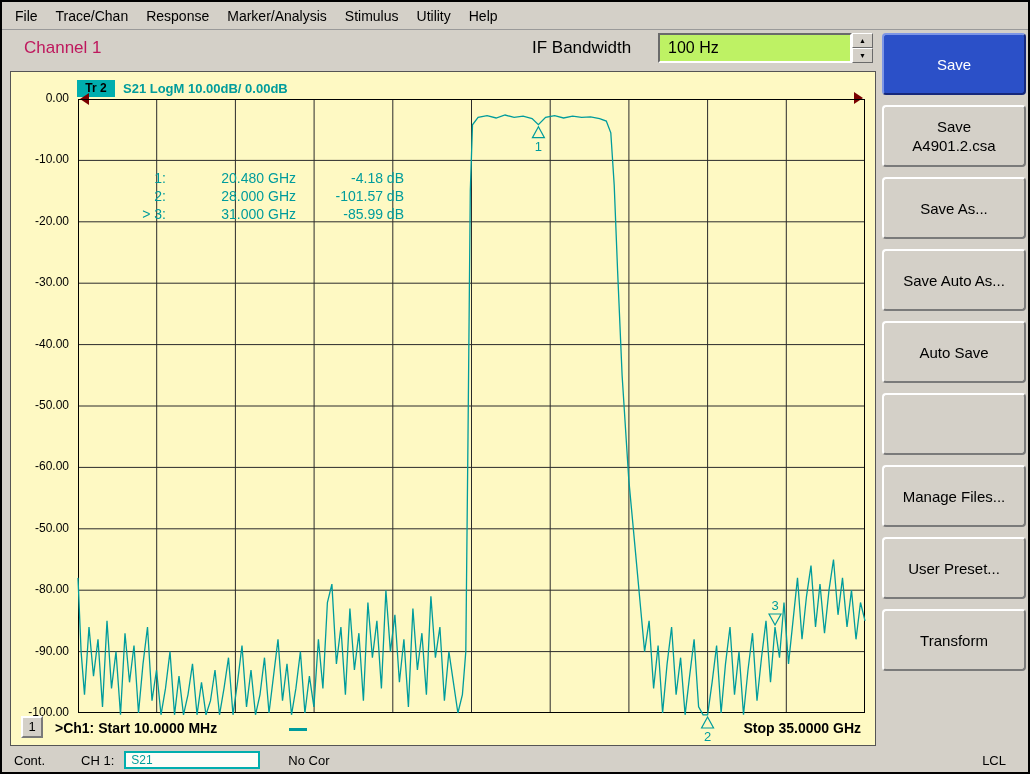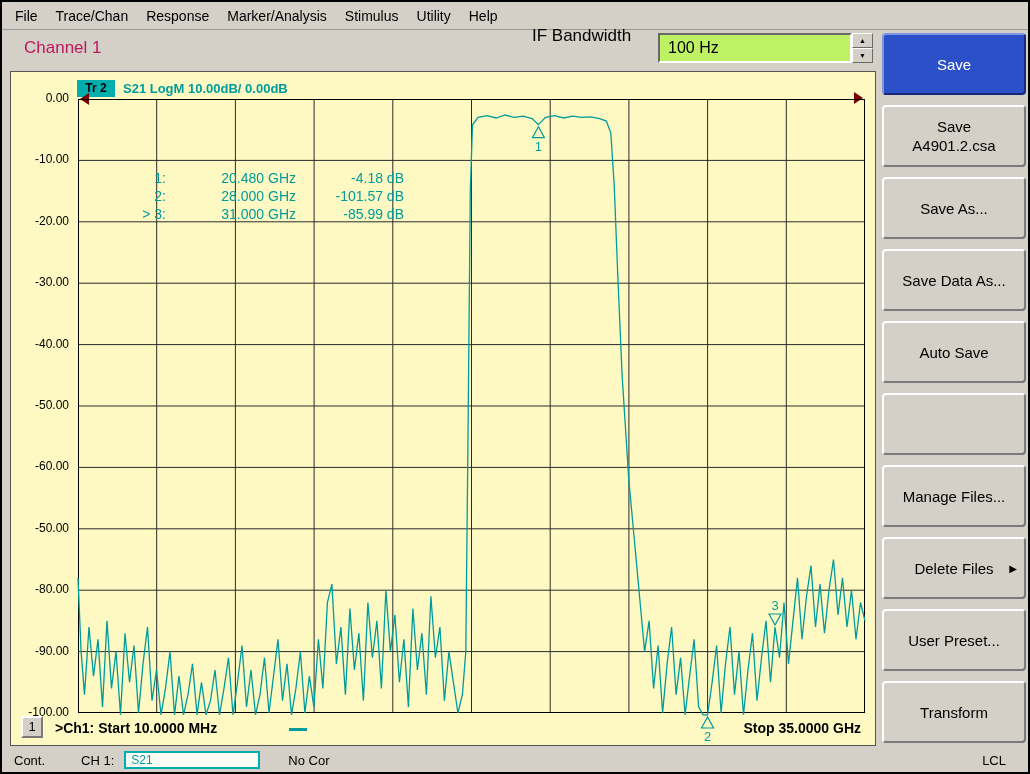--- a/index.html
+++ b/index.html
@@ -6,21 +6,21 @@
   #window{position:relative;width:1030px;height:774px;background:#d4d0c8;border:2px solid #000;box-sizing:border-box;overflow:hidden;}
 
   
   #menubar{position:absolute;left:0;top:0;width:100%;height:27px;display:flex;align-items:center;
            border-bottom:1px solid #9a9a9a;background:#d4d0c8;}
   .menu-item{font-size:14px;color:#000;padding:0 9px;cursor:default;text-align:center;}
   .menu-item:first-child{padding-left:13px;}
 
   
   #channel-title{position:absolute;left:22px;top:36px;font-size:17px;color:#be185d;}
-  #ifbw-label{position:absolute;left:530px;top:24px;font-size:17px;color:#000;}
+  #ifbw-label{position:absolute;left:530px;top:36px;font-size:17px;color:#000;}
   #ifbw-input{position:absolute;left:656px;top:31px;width:194px;height:30px;background:#bef264;
               border:2px solid;border-color:#6a6a6a #ffffff #ffffff #6a6a6a;box-sizing:border-box;
               font-size:16px;color:#000;line-height:26px;padding-left:8px;}
   #ifbw-spinner{position:absolute;left:850px;top:31px;width:21px;height:30px;display:flex;flex-direction:column;}
   .spin-btn{flex:1;background:#d4d0c8;border:1px solid;border-color:#fff #6a6a6a #6a6a6a #fff;
             font-size:7px;line-height:12px;text-align:center;color:#000;padding:0;}
 
   
   #softkeys{position:absolute;left:880px;top:31px;width:144px;height:714px;display:flex;flex-direction:column;gap:10px;}
   .softkey{height:62px;flex:none;background:#d4d0c8;border:2px solid;border-color:#ffffff #7a7a7a #7a7a7a #ffffff;
@@ -97,34 +97,30 @@
       <span>Save</span>
     </div>
     <div class="softkey">
       <span>Save</span>
       <span>A4901.2.csa</span>
     </div>
     <div class="softkey">
       <span>Save As...</span>
     </div>
     <div class="softkey">
-      <span>Save Data As...</span>
+      <span>Save Auto As...</span>
     </div>
     <div class="softkey">
       <span>Auto Save</span>
     </div>
     <div class="softkey">
       <span></span>
     </div>
     <div class="softkey">
       <span>Manage Files...</span>
-    </div>
-    <div class="softkey">
-      <span>Delete Files</span>
-      <span class="arrow">▶</span>
     </div>
     <div class="softkey">
       <span>User Preset...</span>
     </div>
     <div class="softkey">
       <span>Transform</span>
     </div>
   </div>
 
   <div id="plot-panel">

